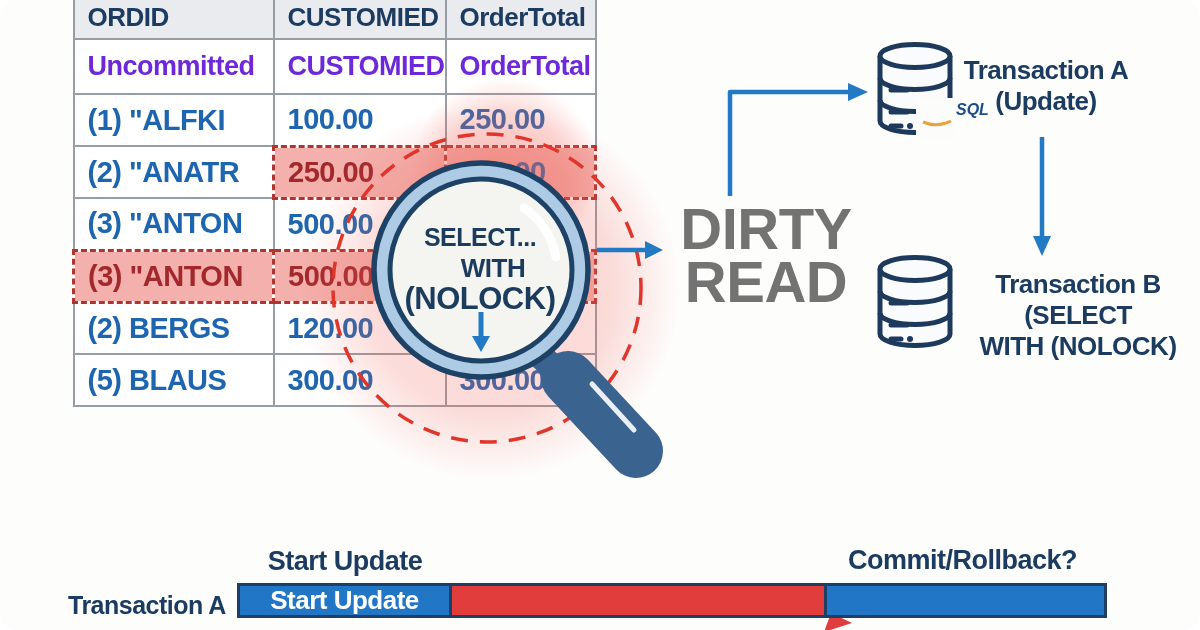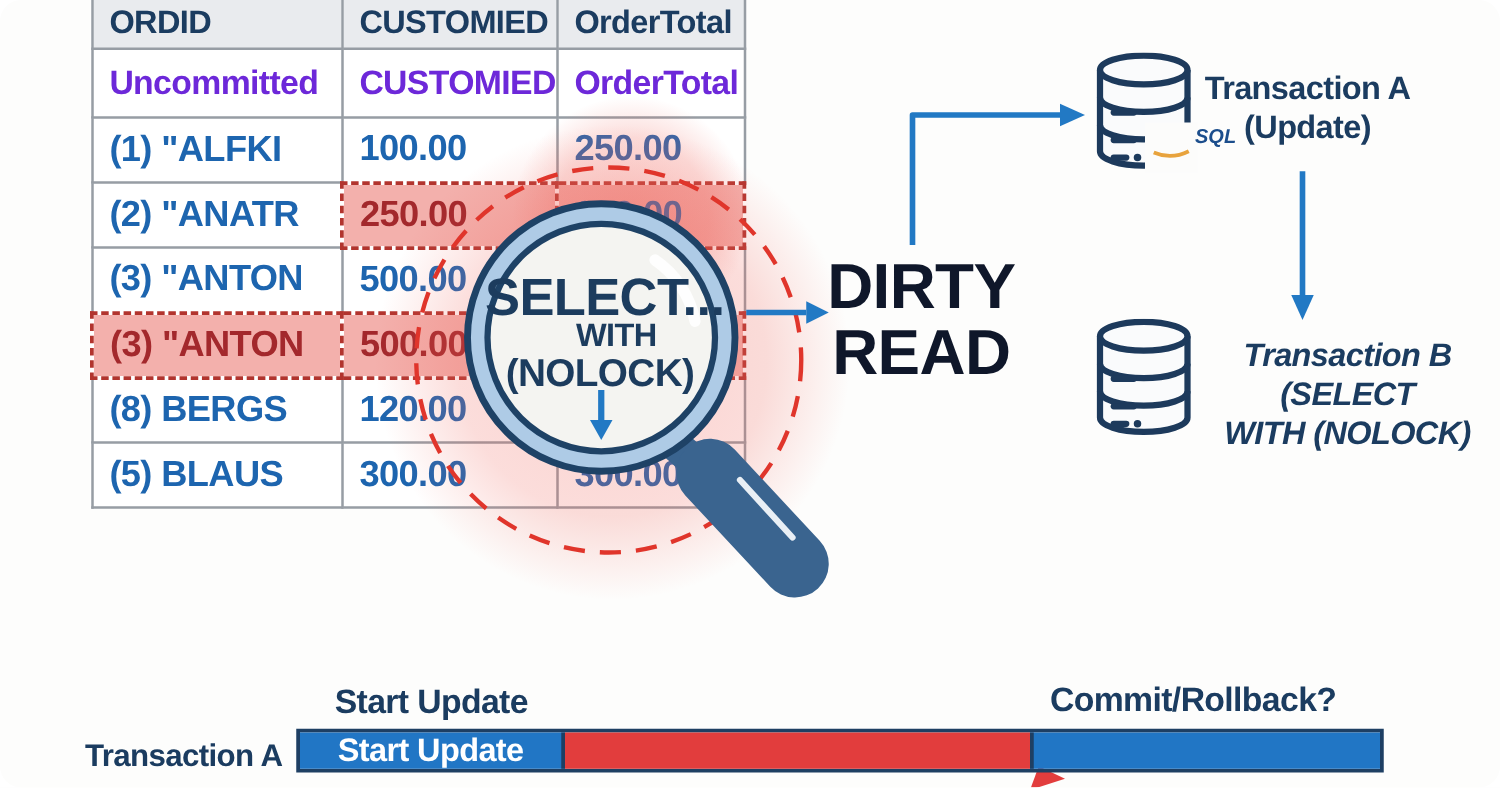--- a/index.html
+++ b/index.html
@@ -39,44 +39,44 @@
     background:#f3b0ac !important; color:#a3282c !important;
     border:3px dashed #b2342e !important;
   }
 
   
   .art { position:absolute; left:0; top:0; z-index:2; pointer-events:none; }
 
   
   .txt { position:absolute; z-index:3; font-weight:bold; letter-spacing:-0.5px; }
   .mag-text { left:388px; top:221px; width:184px; text-align:center; color:#1c3c5e; }
-  .mag-l1 { font-size:42px; line-height:33px; }
+  .mag-l1 { font-size:25px; line-height:33px; }
   .mag-l2 { font-size:26px; line-height:28px;margin-left:26px; }
   .mag-l3 { font-size:31px; line-height:33px; }
-  .dirty { left:637px; top:202px; width:200px; text-align:center;
-           color:#0f172a; font-size:51px; line-height:53px; }
+  .dirty { left:666px; top:202px; width:200px; text-align:center;
+           color:#737373; font-size:58px; line-height:53px; }
   .reads { left:608px; top:321px; width:270px; color:#1a6fb5; font-size:25px; white-space:nowrap; }
 
   .txa { left:946px; top:55px; width:200px; text-align:center;
          color:#1b3c60; font-size:26px; line-height:31px; }
   .txb { left:958px; top:269px; width:240px; text-align:center;
-         color:#1b3c60; font-size:26px; line-height:31px;font-style:italic; }
+         color:#1b3c60; font-size:26px; line-height:31px; }
 
   .db-icon { position:absolute; z-index:2; }
   .sql-badge {
     position:absolute; left:916px; top:98px; width:42px; height:40px; z-index:4;
     background:#fcfcfb; text-align:center;
   }
   .sql-badge .sql-word { color:#1c4e8c; font-weight:bold; font-size:16px; line-height:18px; font-style:italic; display:block; margin-top:3px;margin-left:40px; }
   .sql-badge svg { display:block; margin:0 auto; }
 
   
   .lbl { position:absolute; z-index:3; color:#1b3c60; font-weight:bold; letter-spacing:-0.5px; }
   .lbl-start  { left:245px; top:546px; width:200px; text-align:center; font-size:27px; }
-  .lbl-commit { left:840px; top:545px; width:245px; font-size:27px; }
+  .lbl-commit { left:840px; top:545px; width:245px; text-align:center; font-size:27px; }
   .lbl-txa    { left:68px;  top:591px; font-size:25px; white-space:nowrap; }
   .bar {
     position:absolute; left:237px; top:583px; width:870px; height:35px; z-index:2;
     border:3px solid #1e3f63; display:flex;
   }
   .bar .s1 { width:212px; background:#2176c5; border-right:3px solid #1e3f63;
              display:flex; align-items:center; justify-content:center;
              color:#fff; font-weight:bold; font-size:26px; letter-spacing:-0.5px; }
   .bar .s2 { width:372px; background:#e23d3d; }
   .bar .s3 { flex:1; background:#2176c5; border-left:3px solid #1e3f63; }
@@ -118,21 +118,21 @@
         <td>(3)  "ANTON</td>
         <td>500.00</td>
         <td></td>
       </tr>
       <tr class="data">
         <td class="hl">(3)  "ANTON</td>
         <td class="hl">500.00</td>
         <td class="hl"></td>
       </tr>
       <tr class="data">
-        <td>(8)  BERGS</td>
+        <td>(2)  BERGS</td>
         <td>120.00</td>
         <td></td>
       </tr>
       <tr class="data">
         <td>(5)  BLAUS</td>
         <td>300.00</td>
         <td>300.00</td>
       </tr>
     </tbody>
       </table>

